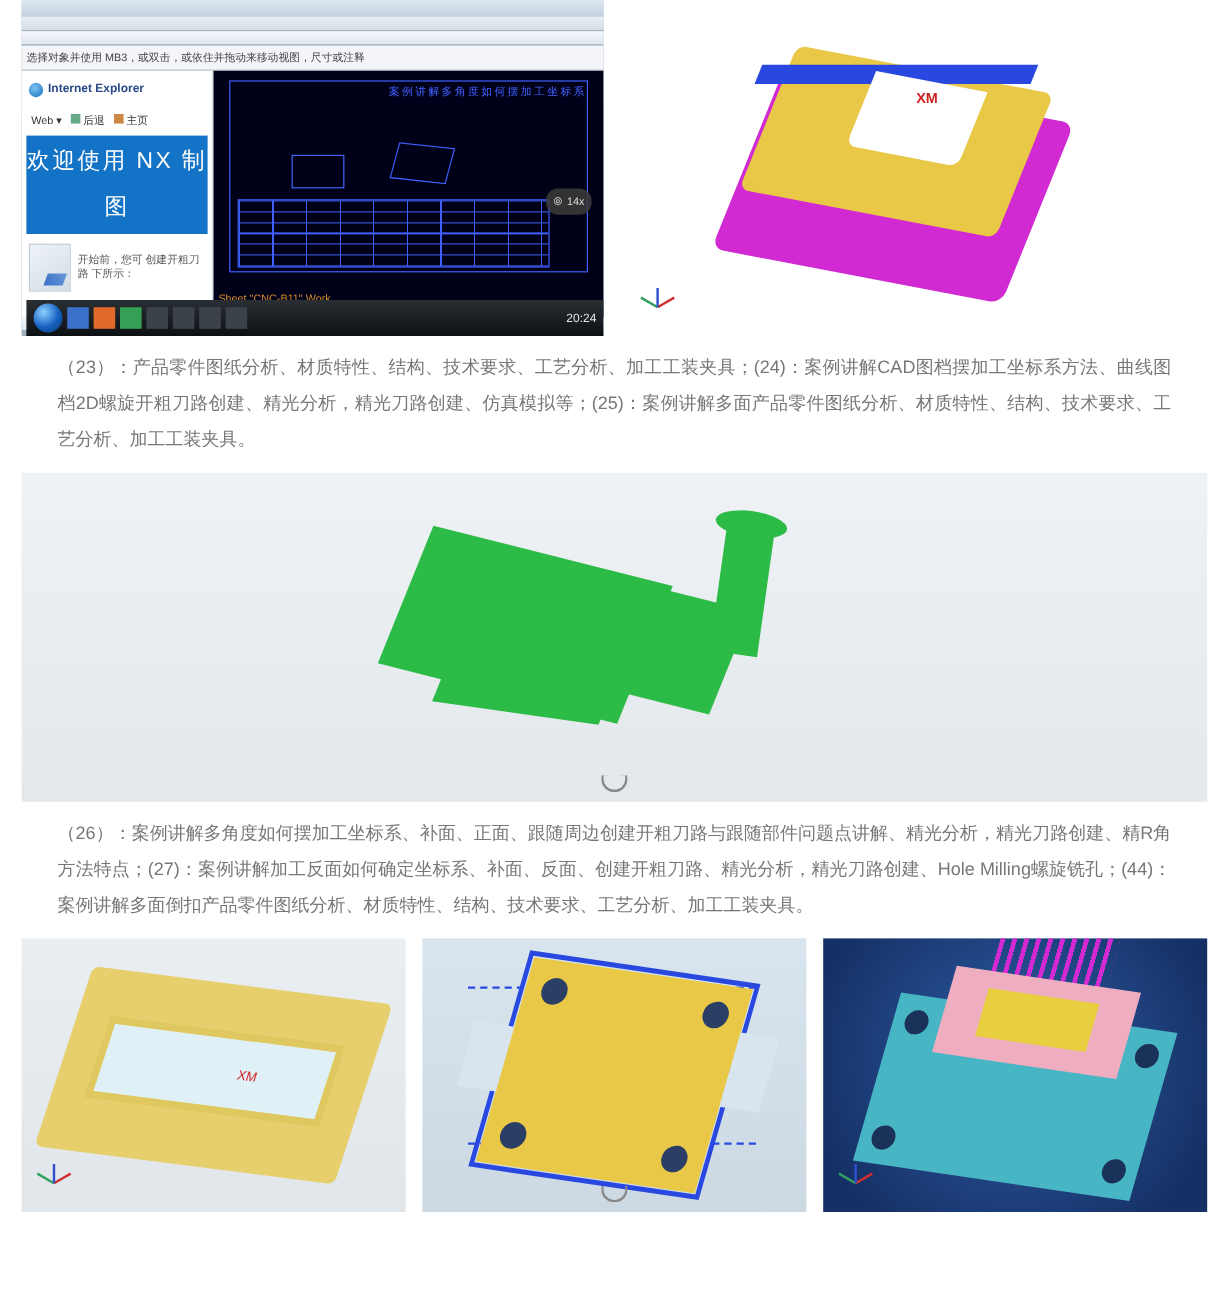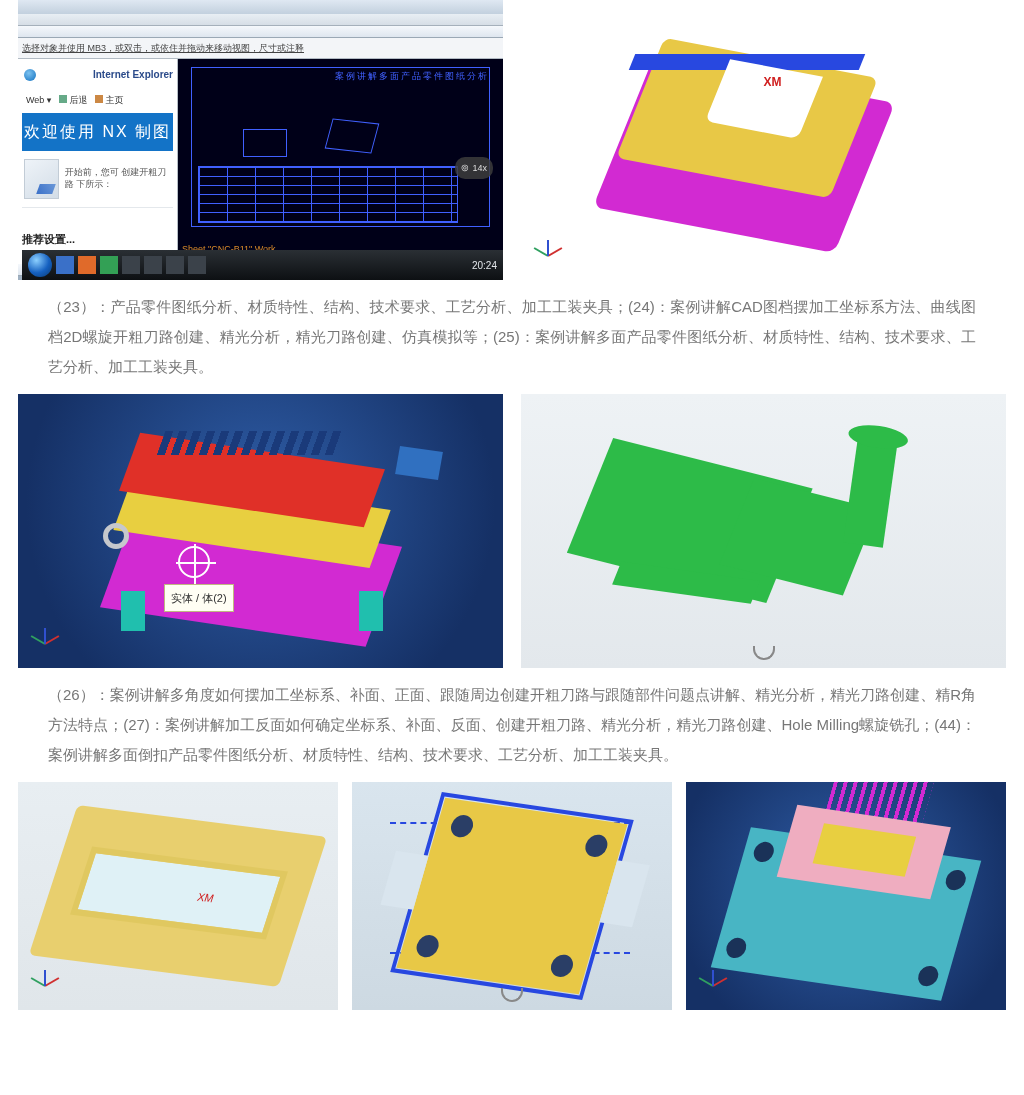--- a/index.html
+++ b/index.html
@@ -52,48 +52,46 @@
     background: linear-gradient(#e8eef4,#d6dee6);
     height: 12px;
     border-bottom: 1px solid #a5b0bb;
   }
   .nx .statusmsg {
     background: #f3f5f8;
     border-bottom: 1px solid #b2bbc4;
     font-size: 9px;
     padding: 1px 4px;
     color: #444;
-    text-decoration: underline;
   }
   .nx .body { display: flex; height: 205px; }
   .nx .side {
     width: 160px;
     background: #fff;
     border-right: 1px solid #b6bec6;
     padding: 4px;
   }
   .ie-bar {
     display: flex; align-items:center; gap:4px;
     padding: 2px 0 4px 2px;
     color: #2a4a8a;
     font-size: 10px;
-    justify-content: space-between;
   }
   .ie-icon {
     width: 12px; height: 12px; border-radius: 50%;
     background: radial-gradient(circle at 40% 35%, #7cc2f0, #1170c0);
     display: inline-block;
   }
   .ie-tabs { display:flex; gap:8px; padding:2px 0 4px 4px; font-size:9px; color:#333;}
   .ie-tabs .mini { width:8px;height:8px;background:#6a8; display:inline-block; margin-right:2px;}
   .welcome {
     background: #1373c7;
     color: #fff;
     text-align: center;
-    font-size: 16px;
+    font-size: 19px;
     padding: 3px 0;
     letter-spacing: 2px;
   }
   .card {
     display:flex; align-items:center; gap:6px;
     padding: 8px 2px;
     border-bottom: 1px solid #e4e8ec;
   }
   .card .thumb {
     width: 48px; height: 40px;
@@ -392,21 +390,21 @@
 创建开粗刀路
 下所示：</div>
         </div>
         <div class="sect-hd">推荐设置...</div>
         <a class="lnk">新安装的制图标准</a>
         <div class="sect-hd" style="margin-top:10px">NX 制图概述...</div>
 
       </div>
       <div class="draw">
         <div class="frame"></div>
-        <div class="title">案例讲解多面产品零件图纸分析</div>
+        <div class="title">案例讲解多角度如何摆加工坐标系</div>
         <div class="part1"></div>
           <div class="part2"></div>
         <div class="tbl"></div>
         <div class="zoom">
           <span>⦾</span>
             <span>14x</span>
         </div>
         <div class="sheet">Sheet "CNC-B11" Work</div>
       </div>
     </div>
@@ -443,39 +441,20 @@
       <div class="ax x"></div>
         <div class="ax y"></div>
         <div class="ax z"></div>
     </div>
   </div>
 </div>
 
 <p class="para">（23）：产品零件图纸分析、材质特性、结构、技术要求、工艺分析、加工工装夹具；(24)：案例讲解CAD图档摆加工坐标系方法、曲线图档2D螺旋开粗刀路创建、精光分析，精光刀路创建、仿真模拟等；(25)：案例讲解多面产品零件图纸分析、材质特性、结构、技术要求、工艺分析、加工工装夹具。</p>
 
 <div class="row">
-  <div class="panel vp-blue">
-    <div class="mold">
-      <div class="base"></div>
-        <div class="mid"></div>
-        <div class="top"></div>
-      <div class="pins"></div>
-        <div class="cap"></div>
-      <div class="ring"></div>
-      <div class="block"></div>
-        <div class="block r"></div>
-    </div>
-    <div class="target"></div>
-    <div class="tooltip">实体 / 体(2)</div>
-    <div class="triad">
-      <div class="ax x"></div>
-        <div class="ax y"></div>
-        <div class="ax z"></div>
-    </div>
-  </div>
   <div class="panel vp-lt">
     <div class="grn">
       <div class="a"></div>
         <div class="b"></div>
         <div class="c"></div>
         <div class="d"></div>
         <div class="e"></div>
     </div>
     <div class="rot-icon"></div>
   </div>

